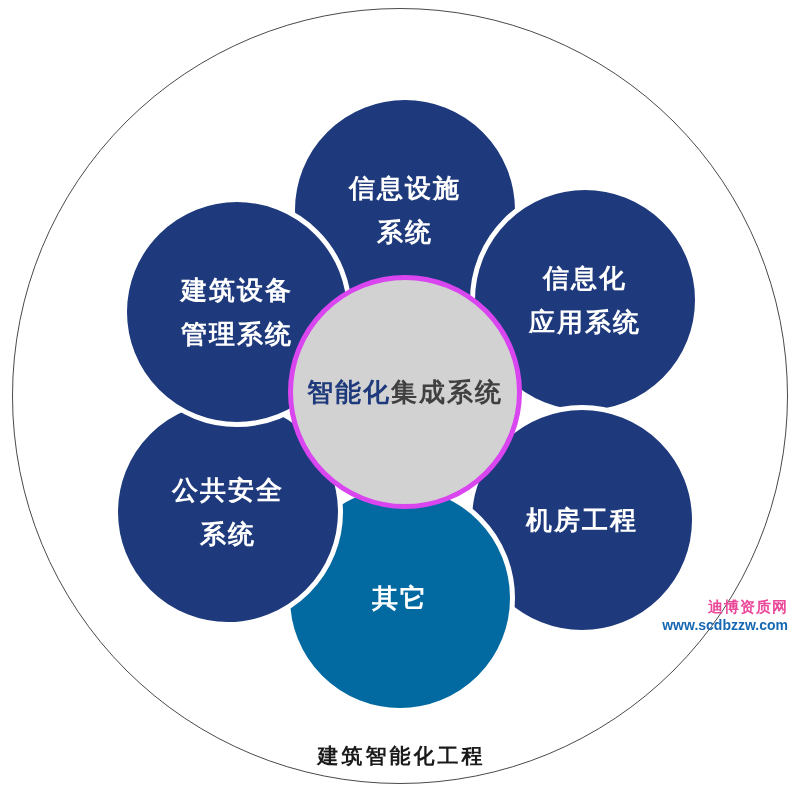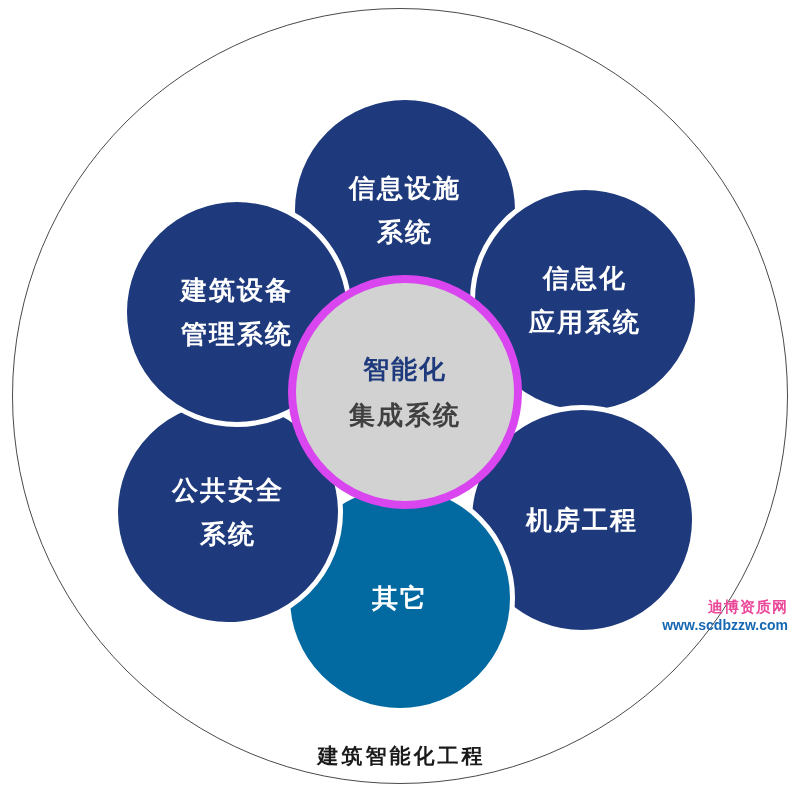--- a/index.html
+++ b/index.html
@@ -45,23 +45,23 @@
   .pos-bottom{left:285px;top:483px;}
   .pos-bottom-left{left:113px;top:397px;}
   .pos-top-left{left:122px;top:197px;}
 
   .center-node{
     position:absolute;
     left:288px;top:275px;
     width:234px;height:234px;
     border-radius:50%;
     box-sizing:border-box;
-    border:8px solid #d946ef;
+    border:5px solid #d946ef;
     display:flex;
-    flex-direction:column;
+    flex-direction:row;
     align-items:center;
     justify-content:center;
     text-align:center;
     font-weight:bold;
     font-size:26px;
     letter-spacing:2px;
   }
   .center-node .line{display:block;line-height:46px;}
 
   .caption{

